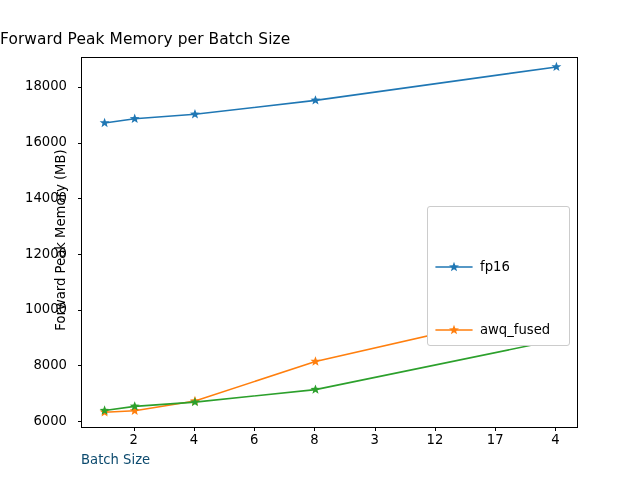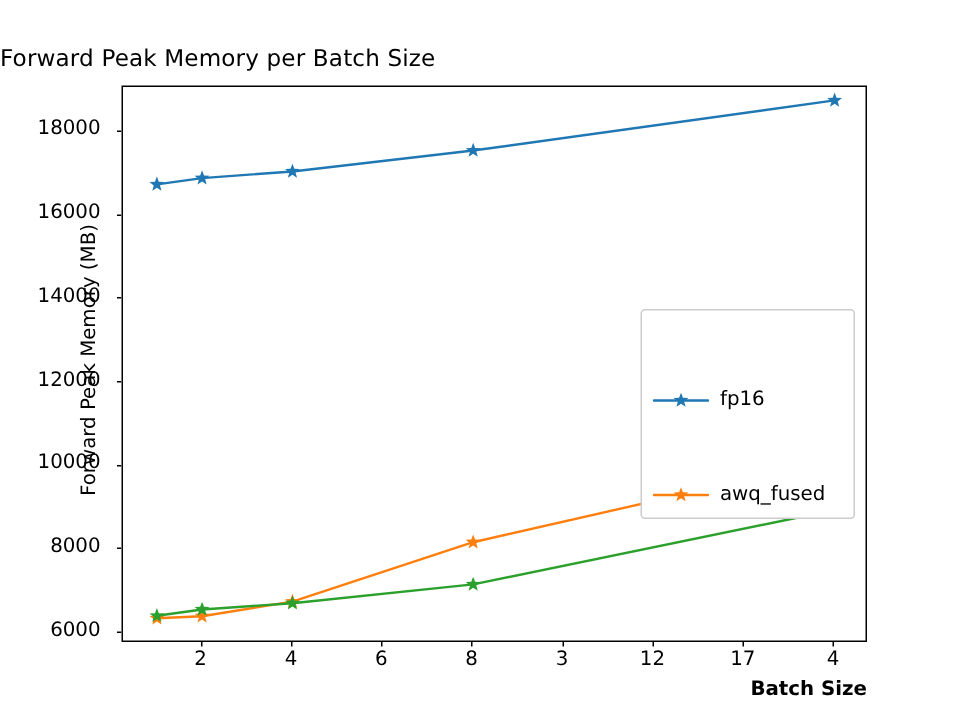--- a/index.html
+++ b/index.html
@@ -105,25 +105,24 @@
     width: 0;
     height: 3.5px;
     border-left: 1.05px solid #000000;
   }
   
   #xlabel {
     position: absolute;
     left: 81px;
     top: 452px;
     width: 497px;
-    text-align: right;
+    text-align: left;
     font-size: 13.2px;
     line-height: 16px;
-    color: #000000;
-    font-weight: bold;
+    color: #0c4a6e;
   }
   #ylabel {
     position: absolute;
     left: -125px;
     top: 232px;
     width: 371px;
     text-align: center;
     font-size: 13.2px;
     line-height: 16px;
     color: #000000;

